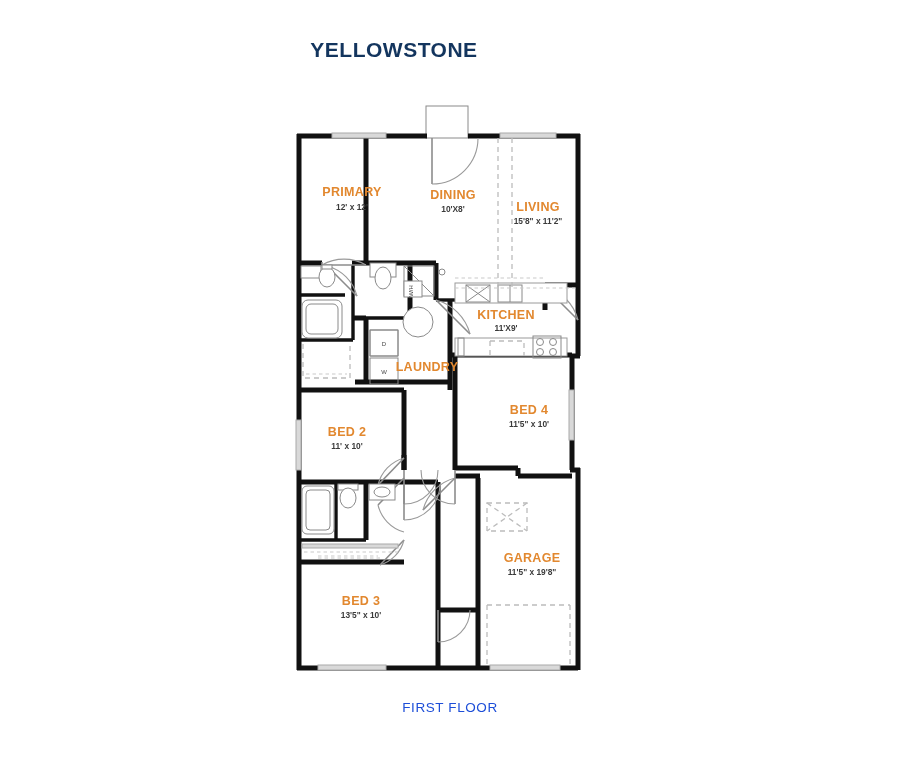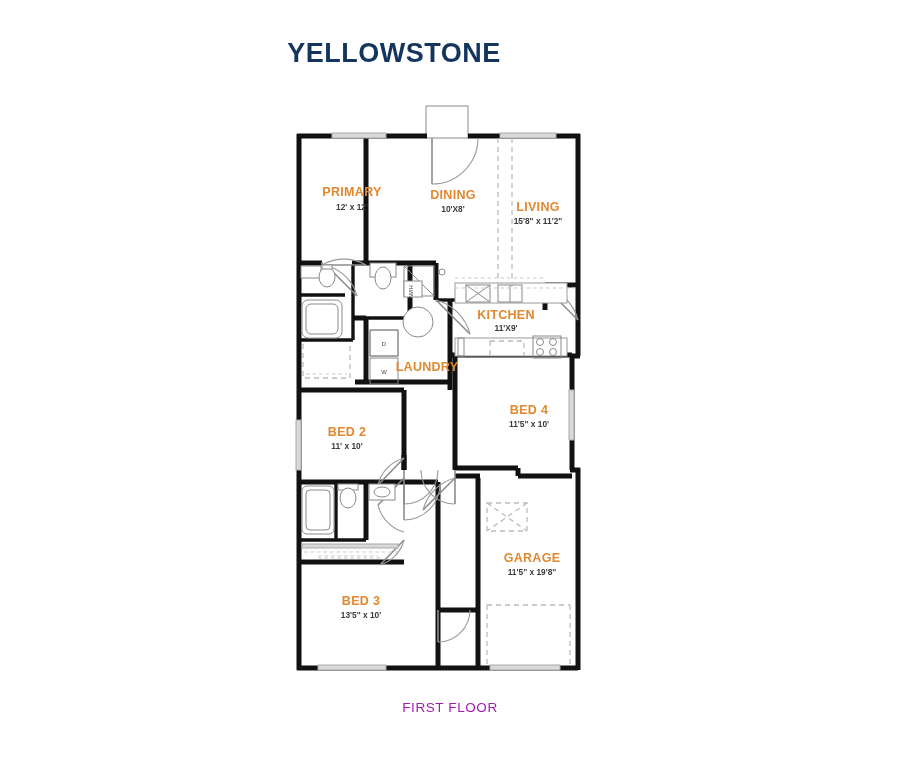--- a/index.html
+++ b/index.html
@@ -19,36 +19,36 @@
     width: 900px;
     height: 759px;
     background: #ffffff;
   }
   .plan-title {
     position: absolute;
     top: 38px;
     left: 0;
     width: 788px;
     text-align: center;
-    font-size: 27px;
+    font-size: 21px;
     font-weight: bold;
     letter-spacing: 0.5px;
     color: #13355e;
     font-family: "Liberation Sans", sans-serif;
   }
   .plan-footer {
     position: absolute;
     top: 700px;
     left: 0;
     width: 900px;
     text-align: center;
     font-size: 13.5px;
     font-weight: normal;
     letter-spacing: 0.6px;
-    color: #a21caf;
+    color: #1d4ed8;
     font-family: "Liberation Sans", sans-serif;
   }
   #floorplan {
     position: absolute;
     top: 0;
     left: 0;
   }
   .rlabel-name {
     font-family: "Liberation Sans", sans-serif;
     font-size: 12.5px;

